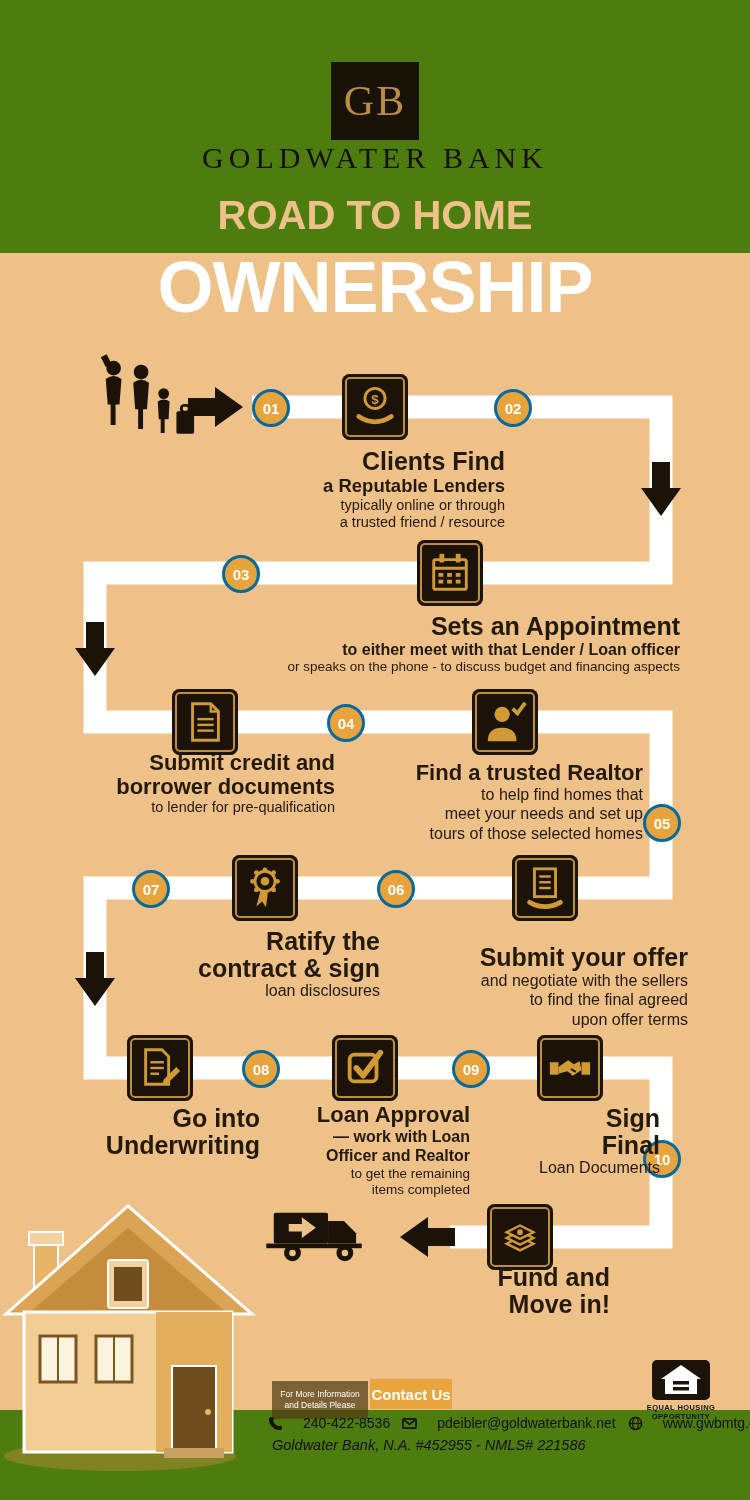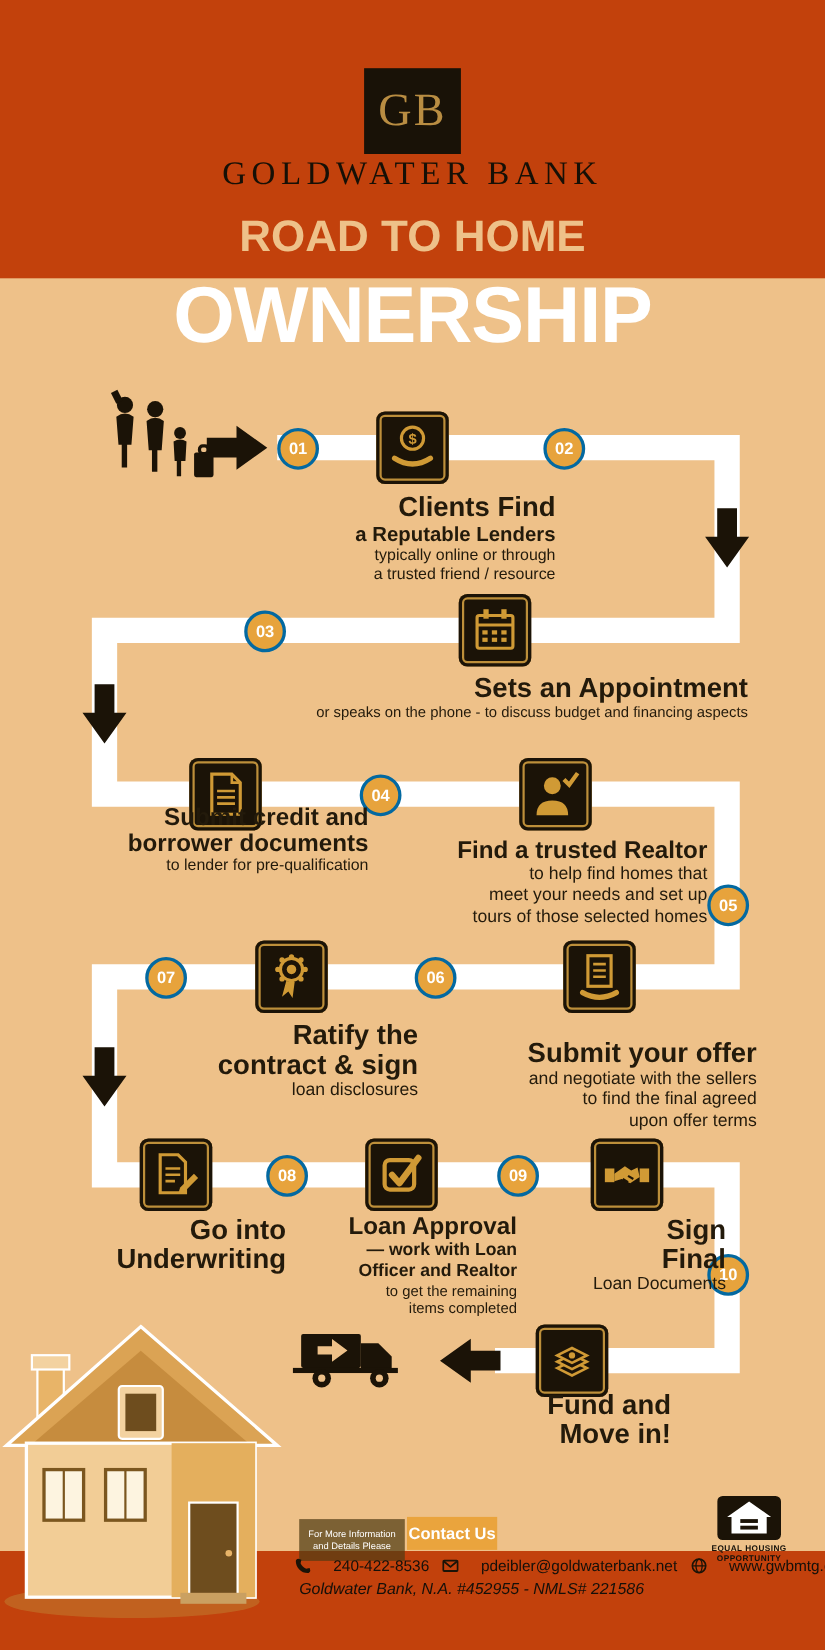--- a/index.html
+++ b/index.html
@@ -1,18 +1,18 @@
 <!DOCTYPE html>
 <html><head>
 <meta charset="utf-8">
 <style>
   * { margin:0; padding:0; box-sizing:border-box; }
   html,body { background:#ffffff; }
   body { font-family:"Liberation Sans", sans-serif; }
-  .canvas { position:relative; width:750px; height:1500px; background:#c2410c; overflow:hidden; margin:0 auto; }
+  .canvas { position:relative; width:750px; height:1500px; background:#4d7c0f; overflow:hidden; margin:0 auto; }
   .abs { position:absolute; }
 
   .tan-bg { position:absolute; left:0; top:253px; width:750px; height:1157px; background:#eec189; }
 
   .logo-box { position:absolute; left:331px; top:62px; width:88px; height:78px; background:#191207;
               display:flex; align-items:center; justify-content:center; }
   .monogram { font-family:"Liberation Serif", serif; font-size:42px; color:#b98d42; letter-spacing:2px; }
   .brand { position:absolute; left:0; top:141px; width:750px; text-align:center;
            font-family:"Liberation Serif", serif; font-size:30px; letter-spacing:5px; color:#161006; }
   .title1 { position:absolute; left:0; top:193px; width:750px; text-align:center;
@@ -234,24 +234,25 @@
 
   <div class="tb" style="left:245px; top:448px; width:260px;">
     <div class="h1">Clients Find</div>
     <div class="h3">a Reputable Lenders</div>
     <div class="b1">typically online or through</div>
     <div class="b1">a trusted friend / resource</div>
   </div>
 
   <div class="tb" style="left:220px; top:613px; width:460px;">
     <div class="h1">Sets an Appointment</div>
+    <div class="b2 bb">to either meet with that Lender / Loan officer</div>
     <div class="b3">or speaks on the phone -  to discuss budget and financing aspects</div>
   </div>
 
-  <div class="tb" style="left:75px; top:731px; width:260px;">
+  <div class="tb" style="left:75px; top:751px; width:260px;">
     <div class="h2">Submit credit and</div>
     <div class="h2">borrower documents</div>
     <div class="b1">to lender for pre-qualification</div>
   </div>
 
   <div class="tb" style="left:367px; top:761px; width:276px;">
     <div class="h2">Find a trusted Realtor</div>
     <div class="b2">to help find homes that</div>
     <div class="b2">meet your needs and set up</div>
     <div class="b2">tours of those selected homes</div>

